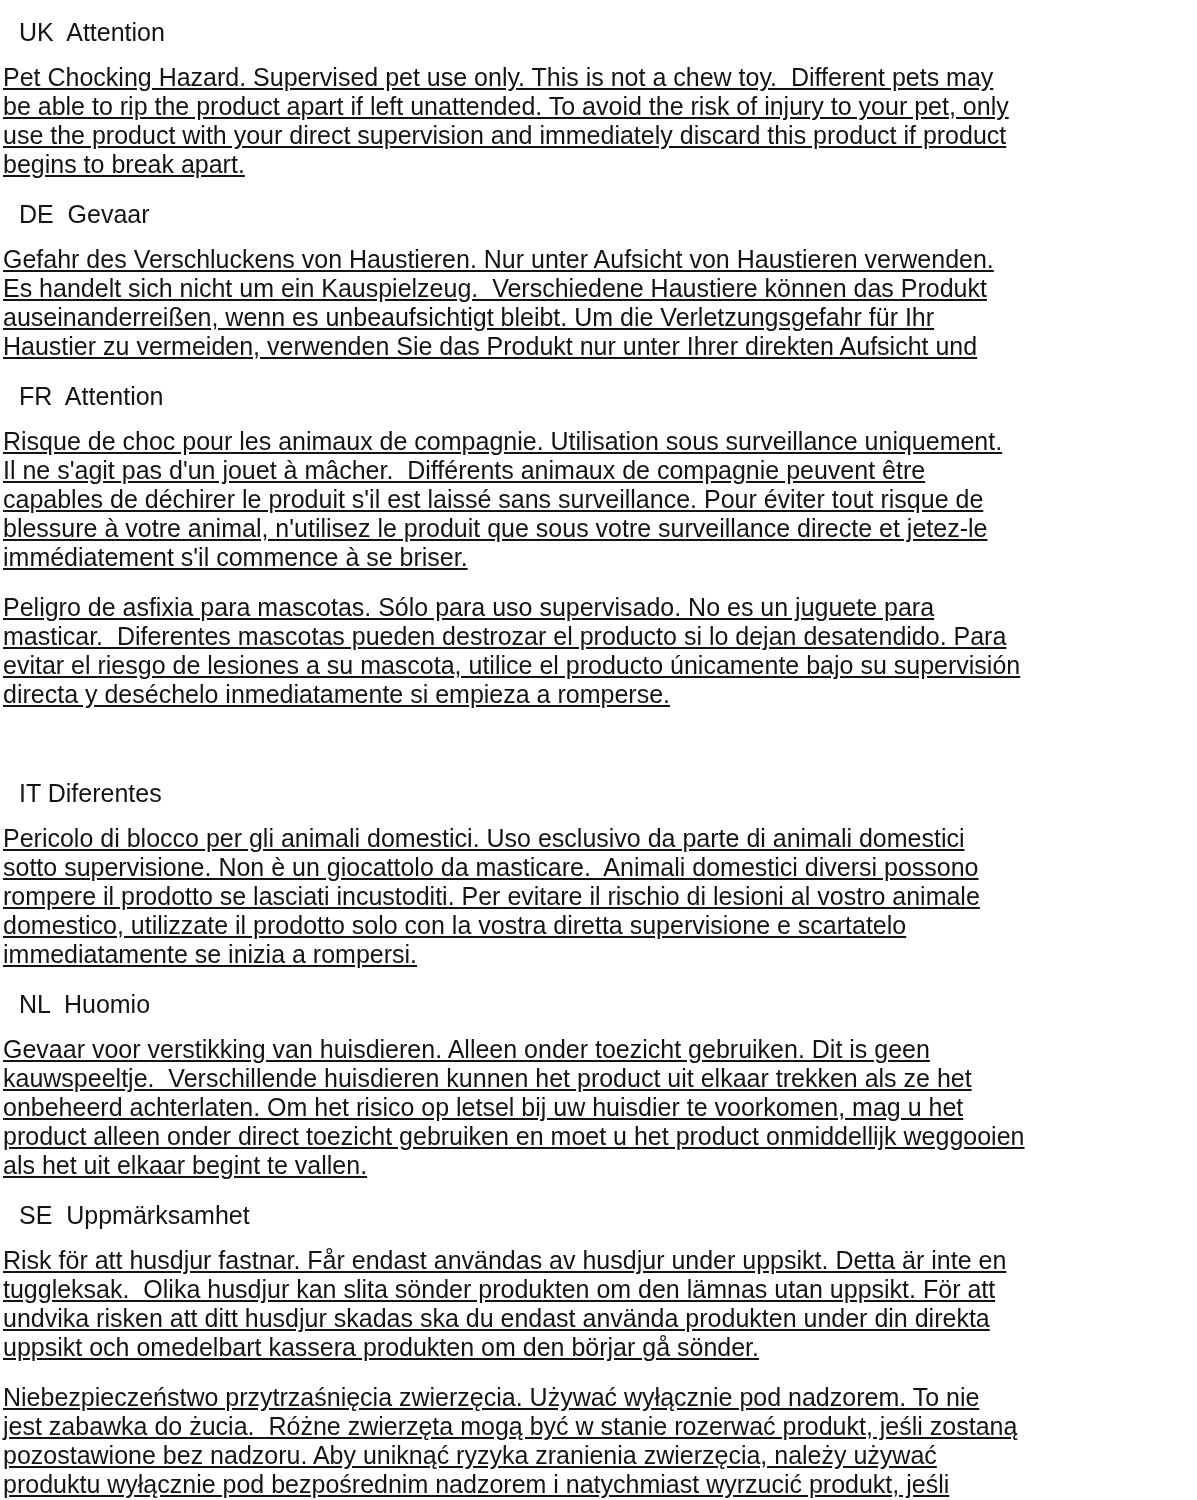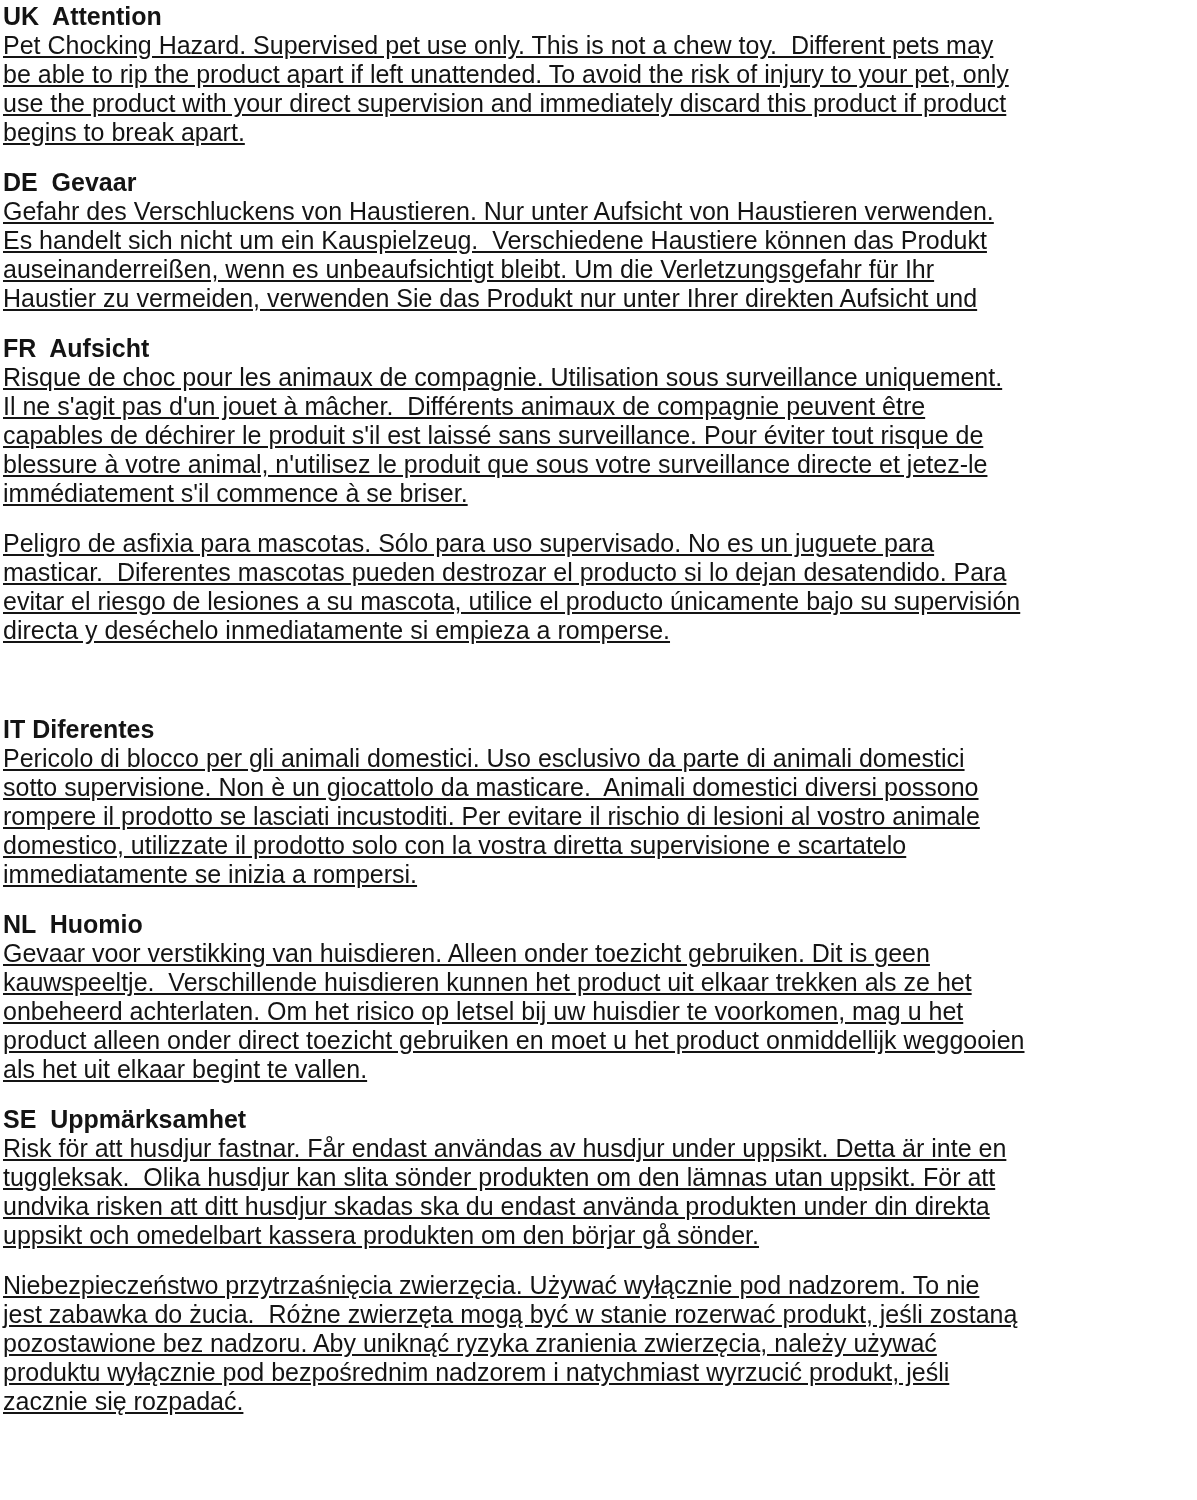--- a/index.html
+++ b/index.html
@@ -20,22 +20,22 @@
     font-stretch: semi-condensed;
   }
   .warning-section {
     margin: 0 0 21px 0;
   }
   .warning-section.gap-before {
     margin-top: 70px;
   }
   .section-heading {
     white-space: pre-wrap;
-    margin: 0;
-    font-weight: bold;
+    margin: 16px;
+    font-weight: normal;
   }
   .section-body {
     white-space: pre-wrap;
     margin: 0;
     text-decoration: underline;
   }
 </style>
 </head>
 <body>
 
@@ -51,21 +51,21 @@
 
   <div class="warning-section">
     <div class="section-heading">DE  Gevaar</div>
     <div class="section-body">Gefahr des Verschluckens von Haustieren. Nur unter Aufsicht von Haustieren verwenden.
 Es handelt sich nicht um ein Kauspielzeug.  Verschiedene Haustiere können das Produkt
 auseinanderreißen, wenn es unbeaufsichtigt bleibt. Um die Verletzungsgefahr für Ihr
 Haustier zu vermeiden, verwenden Sie das Produkt nur unter Ihrer direkten Aufsicht und</div>
   </div>
 
   <div class="warning-section">
-    <div class="section-heading">FR  Aufsicht</div>
+    <div class="section-heading">FR  Attention</div>
     <div class="section-body">Risque de choc pour les animaux de compagnie. Utilisation sous surveillance uniquement.
 Il ne s'agit pas d'un jouet à mâcher.  Différents animaux de compagnie peuvent être
 capables de déchirer le produit s'il est laissé sans surveillance. Pour éviter tout risque de
 blessure à votre animal, n'utilisez le produit que sous votre surveillance directe et jetez-le
 immédiatement s'il commence à se briser.</div>
   </div>
 
   <div class="warning-section">
     <div class="section-body">Peligro de asfixia para mascotas. Sólo para uso supervisado. No es un juguete para
 masticar.  Diferentes mascotas pueden destrozar el producto si lo dejan desatendido. Para

